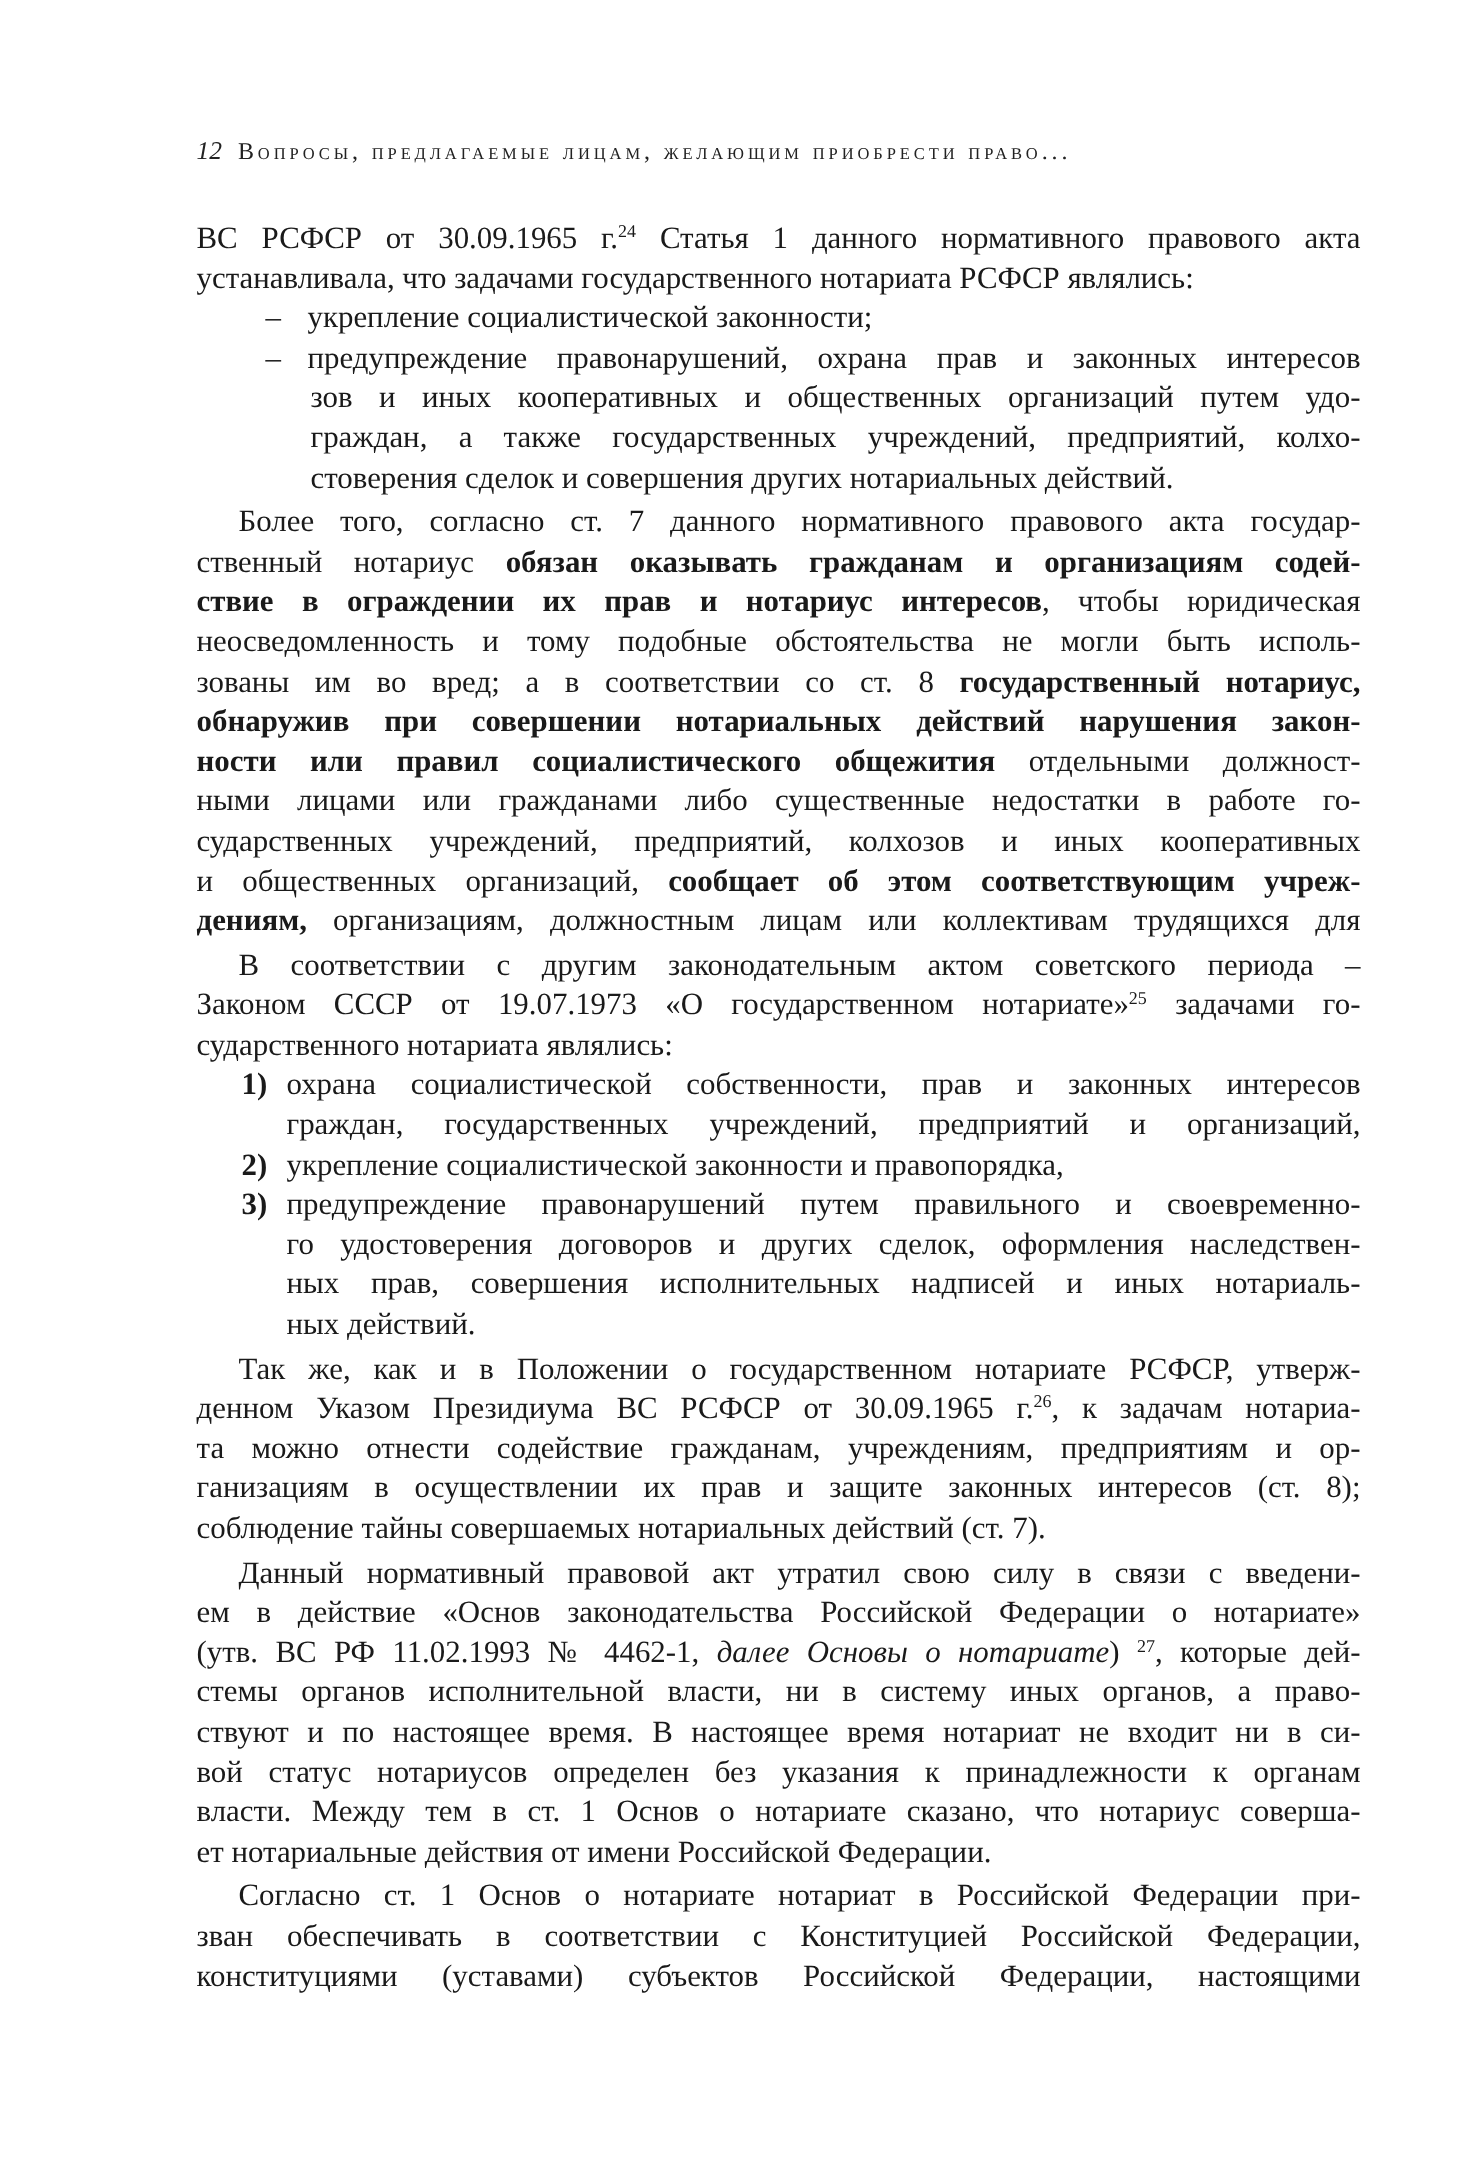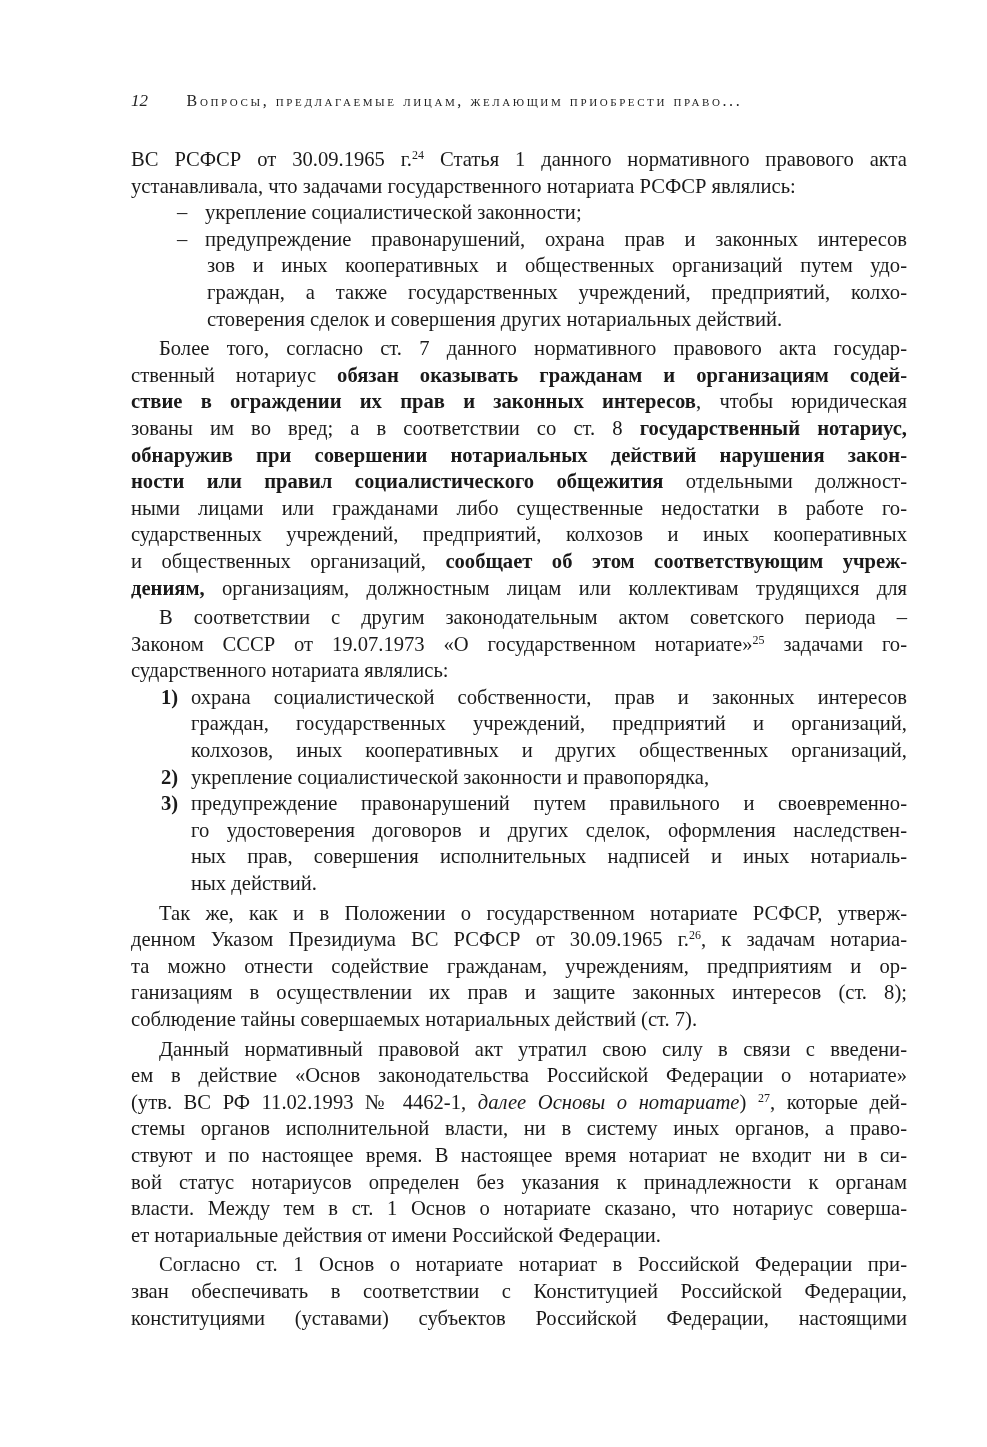--- a/index.html
+++ b/index.html
@@ -6,21 +6,21 @@
   body { width: 987px; height: 1447px; position: relative; overflow: hidden; }
   .page {
     position: absolute; left: 131px; top: 88px; width: 776px;
     font-family: "Liberation Serif", "DejaVu Serif", serif;
     color: #1a1a1a;
   }
   .running-head {
     font-size: 16px; letter-spacing: 2.6px; height: 26px; line-height: 26px;
     white-space: nowrap; margin-bottom: 32px; color: #222;
   }
-  .running-head .pageno { font-style: italic; letter-spacing: 0; margin-right: 32px; font-size: 17px; }
+  .running-head .pageno { font-style: italic; letter-spacing: 0; margin-right: 4px; font-size: 17px; }
   .running-head .title { font-variant: small-caps; }
   .line {
     font-size: 20.6px; line-height: 26.6px; height: 26.6px; white-space: nowrap;
     text-align: justify; text-align-last: justify;
   }
   .line.last { text-align-last: left; }
   .line.indent { padding-left: 28px; }
   .bul { display: flex; }
   .bul .mark { width: 28px; flex: none; text-align: left; }
   .bul .txt { flex: 1; }
@@ -61,21 +61,22 @@
     <div class="line b1-cont">зов и иных кооперативных и общественных организаций путем удо-</div>
     <div class="line b1-cont">граждан, а также государственных учреждений, предприятий, колхо-</div>
     <div class="line last b1-cont">стоверения сделок и совершения других нотариальных действий.</div>
   </div>
 
   <div class="gap"></div>
 
   <div>
     <div class="line indent">Более того, согласно ст. 7 данного нормативного правового акта государ-</div>
     <div class="line"><span>ственный нотариус </span><b>обязан оказывать гражданам и организациям содей-</b></div>
-    <div class="line"><b>ствие в ограждении их прав и законных интересов</b><span>, чтобы юридическая</span></div>
+    <div class="line"><b>ствие в ограждении их прав и нотариус интересов</b><span>, чтобы юридическая</span></div>
+    <div class="line">неосведомленность и тому подобные обстоятельства не могли быть исполь-</div>
     <div class="line"><span>зованы им во вред; а в соответствии со ст. 8 </span><b>государственный нотариус,</b></div>
     <div class="line"><b>обнаружив при совершении нотариальных действий нарушения закон-</b></div>
     <div class="line"><b>ности или правил социалистического общежития</b><span> отдельными должност-</span></div>
     <div class="line">ными лицами или гражданами либо существенные недостатки в работе го-</div>
     <div class="line">сударственных учреждений, предприятий, колхозов и иных кооперативных</div>
     <div class="line"><span>и общественных организаций, </span><b>сообщает об этом соответствующим учреж-</b></div>
     <div class="line"><b>дениям,</b><span> организациям, должностным лицам или коллективам трудящихся для</span></div>
   </div>
 
   <div class="gap"></div>
@@ -85,21 +86,20 @@
     <div class="line"><span>Законом СССР от 19.07.1973 «О государственном нотариате»</span><sup>25</sup><span> задачами го-</span></div>
     <div class="line last">сударственного нотариата являлись:</div>
   </div>
 
   <div>
     <div class="line bul n1">
       <span class="mark">1)</span>
       <span class="txt">охрана социалистической собственности, прав и законных интересов</span>
     </div>
     <div class="line n1-cont">граждан, государственных учреждений, предприятий и организаций,</div>
-    <div class="line n1-cont">колхозов, иных кооперативных и других общественных организаций,</div>
     <div class="line last bul n1">
       <span class="mark">2)</span>
       <span class="txt">укрепление социалистической законности и правопорядка,</span>
     </div>
     <div class="line bul n1">
       <span class="mark">3)</span>
       <span class="txt">предупреждение правонарушений путем правильного и своевременно-</span>
     </div>
     <div class="line n1-cont">го удостоверения договоров и других сделок, оформления наследствен-</div>
     <div class="line n1-cont">ных прав, совершения исполнительных надписей и иных нотариаль-</div>

